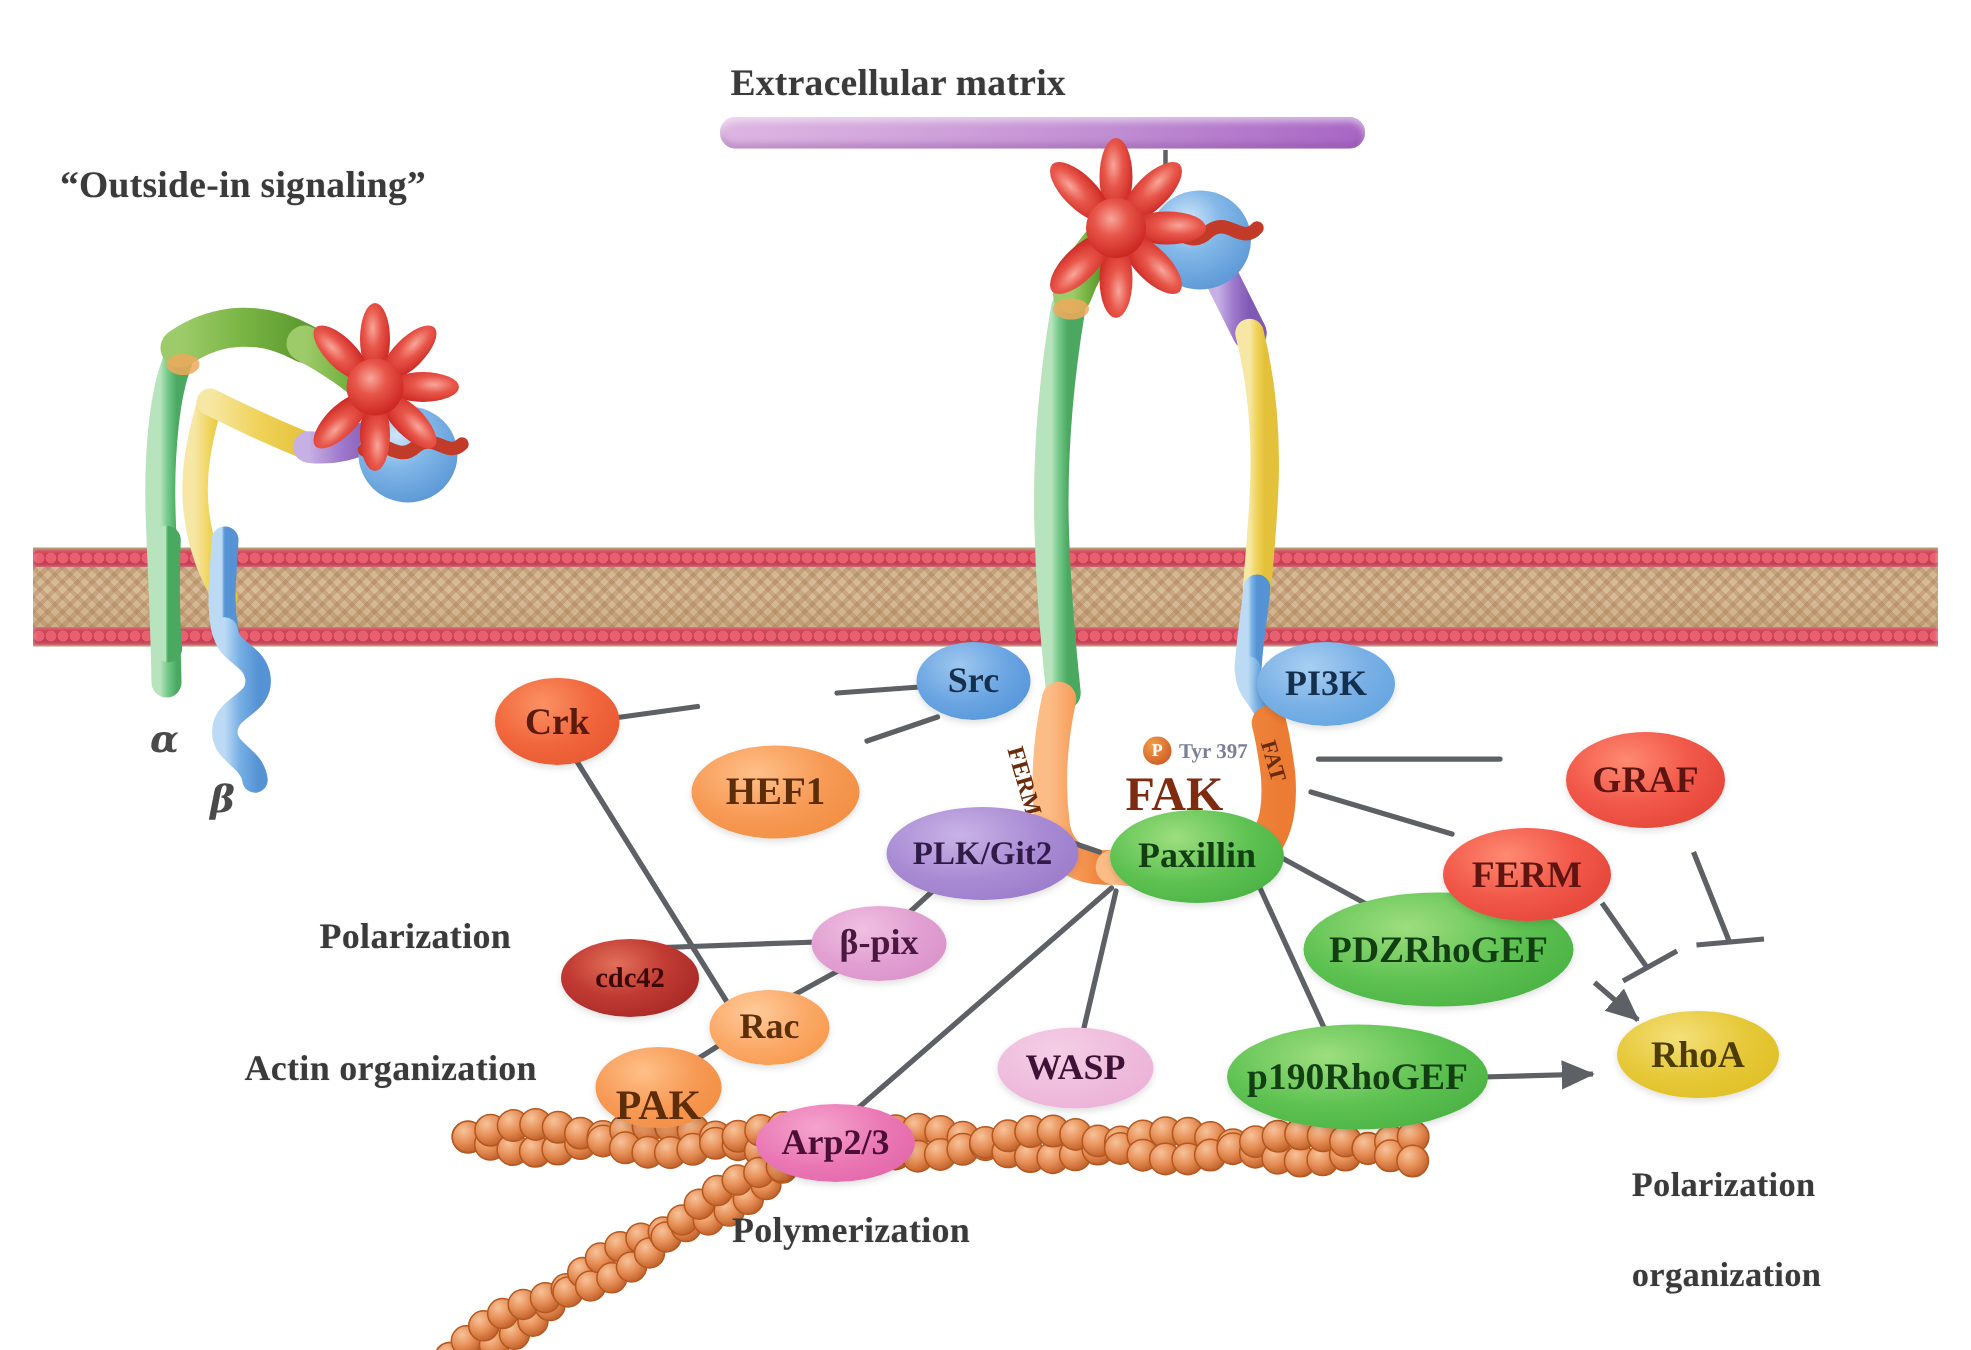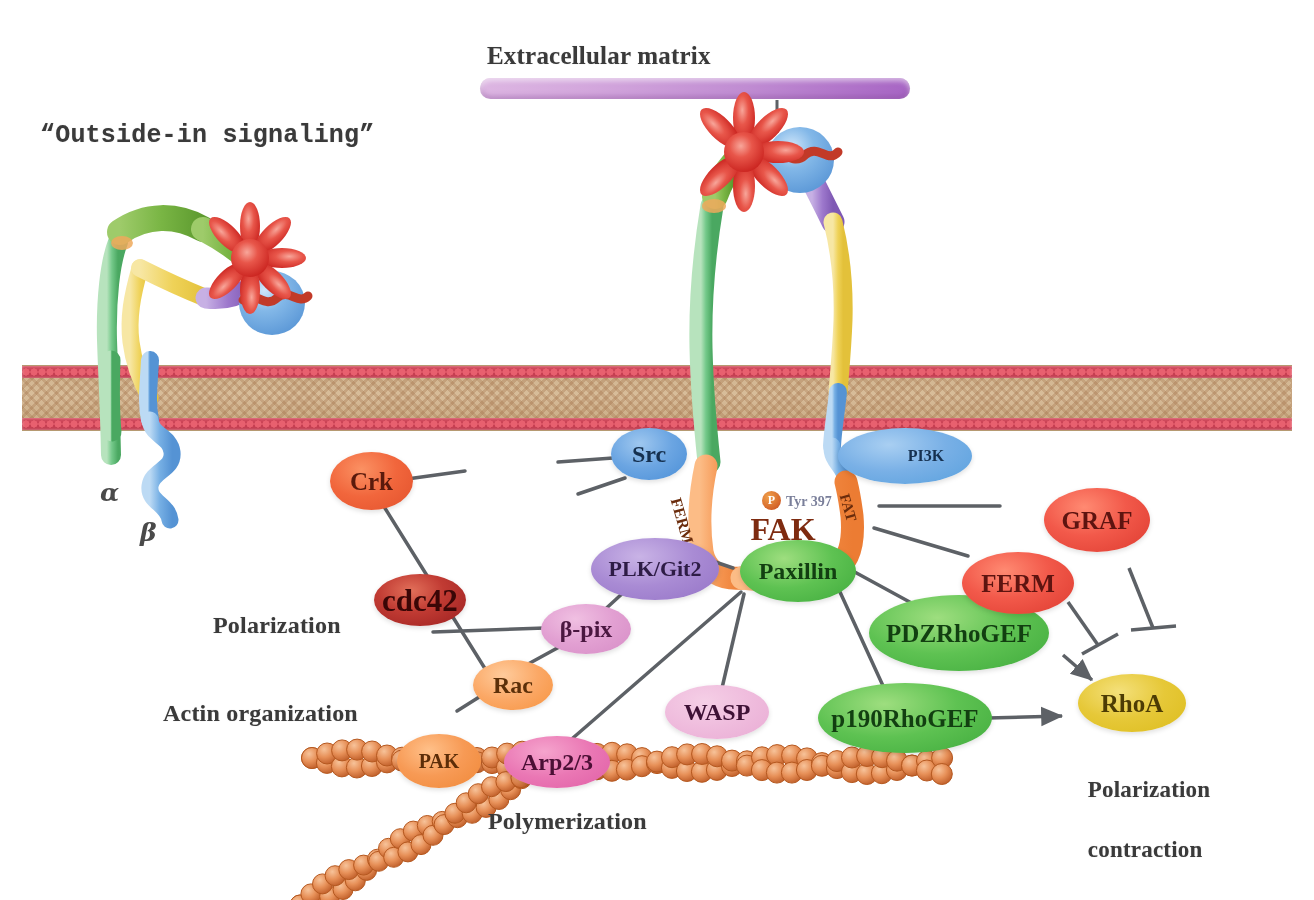--- a/index.html
+++ b/index.html
@@ -17,21 +17,21 @@
   .caption{
     position:absolute;
     color:#3a3a3a;
     font-family:"Liberation Serif", serif;
     font-weight:bold;
     white-space:pre;
     letter-spacing:.2px;
     text-shadow:0 0 1px rgba(120,120,120,.35);
   }
   #cap-ecm{left:487px;top:42px;font-size:25px;}
-  #cap-outside{left:40px;top:121px;font-size:25px;font-family:Liberation Mono, monospace;}
+  #cap-outside{left:40px;top:110px;font-size:25px;}
   #cap-polar{left:213px;top:612px;font-size:24px;}
   #cap-actin{left:163px;top:700px;font-size:24px;}
   #cap-poly{left:488px;top:808px;font-size:24px;}
   #cap-cyto{left:1064px;top:745px;font-size:23px;line-height:30px;text-align:left;}
   .greek{
     position:absolute;color:#4a4a4a;font-family:"DejaVu Serif", serif;
     font-style:italic;font-size:25px;font-weight:bold;
   }
   #greek-a{left:100px;top:478px;}
   #greek-b{left:140px;top:518px;}
@@ -412,50 +412,53 @@
 
   <div class="node c-orangered" style="left:330px;top:452px;width:83px;height:58px;font-size:25px;">
     <span>Crk</span>
   </div>
 
 
   <div class="node c-blue" style="left:611px;top:428px;width:76px;height:52px;font-size:24px;">
     <span>Src</span>
   </div>
 
-
-  <div class="node c-blue2" style="left:838px;top:428px;width:92px;height:56px;font-size:16px;padding-left:42px;">
+  <div class="node c-orange" style="left:461px;top:497px;width:112px;height:62px;font-size:26px;">
+    <span>HEF1</span>
+  </div>
+
+  <div class="node c-blue2" style="left:838px;top:428px;width:92px;height:56px;font-size:24px;">
     <span>PI3K</span>
   </div>
 
   <div class="node" style="left:745px;top:508px;width:76px;height:42px;font-size:32px;background:none;box-shadow:none;color:#7e2b10;">
     <span>FAK</span>
   </div>
 
   <div class="node c-green" style="left:740px;top:540px;width:116px;height:62px;font-size:24px;">
     <span>Paxillin</span>
   </div>
 
   <div class="node c-purple" style="left:591px;top:538px;width:128px;height:62px;font-size:22px;">
     <span>PLK/Git2</span>
   </div>
 
-  <div class="node c-darkred" style="left:374px;top:574px;width:92px;height:52px;font-size:31px;justify-content:center;">
+  <div class="node c-darkred" style="left:374px;top:626px;width:92px;height:52px;font-size:19px;justify-content:center;">
     <span>cdc42</span>
   </div>
 
   <div class="node c-pink" style="left:541px;top:604px;width:90px;height:50px;font-size:24px;">
     <span>β-pix</span>
   </div>
 
   <div class="node c-orange2" style="left:473px;top:660px;width:80px;height:50px;font-size:24px;">
     <span>Rac</span>
   </div>
 
-  <div class="node c-orange" style="left:397px;top:734px;width:84px;height:54px;font-size:20px;">
+  <div class="node c-orange" style="left:397px;top:698px;width:84px;height:54px;font-size:28px;align-items:flex-end;">
     <span>PAK</span>
   </div>
 
   <div class="node c-magenta" style="left:504px;top:736px;width:106px;height:52px;font-size:24px;">
     <span>Arp2/3</span>
   </div>
 
   <div class="node c-pink2" style="left:665px;top:685px;width:104px;height:54px;font-size:24px;">
     <span>WASP</span>
   </div>
@@ -480,19 +483,19 @@
     <span>RhoA</span>
   </div>
 
   <div class="caption" id="cap-ecm">Extracellular matrix</div>
   <div class="caption" id="cap-outside">“Outside-in signaling”</div>
   <div class="caption" id="cap-polar">Polarization</div>
   <div class="caption" id="cap-actin">Actin organization</div>
   <div class="caption" id="cap-poly">Polymerization</div>
   <div class="caption" id="cap-cyto">
     <span>Polarization</span><br>
-    <span>contraction</span>
+    <span>organization</span>
   </div>
 
   <div class="greek" id="greek-a">α</div>
   <div class="greek" id="greek-b">β</div>
 
 </div>
 
 </body></html>

